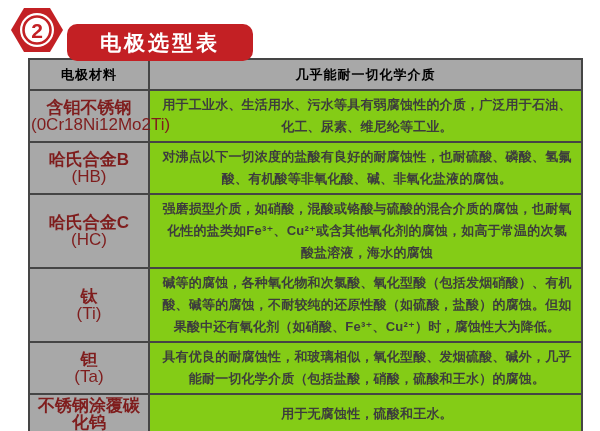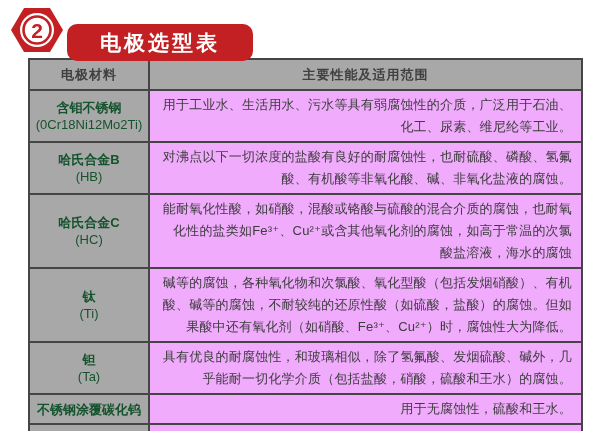--- a/index.html
+++ b/index.html
@@ -41,42 +41,42 @@
     table-layout:fixed;
   }
   th,td{
     border:2px solid var(--border);
     box-sizing:border-box;
   }
   col.c-material{width:120px;}
   thead tr{height:31px;}
   thead th{
     background:var(--gray);
-    color:#404040;
+    color:#000000;
     font-size:13px;
     font-weight:bold;
     letter-spacing:1px;
     text-align:center;
   }
   tbody th{
     background:var(--gray);
-    color:#14532d;
-    font-size:13px;
+    color:#7f1d1d;
+    font-size:17px;
     font-weight:bold;
     line-height:17px;
     padding:2px 1px;
   }
   tbody td{
-    background:#f0abfc;
+    background:#84cc16;
     color:var(--text);
     font-size:13px;
-    font-weight:400;
+    font-weight:700;
     line-height:22px;
     padding:3px 9px 3px 12px;
-    text-align:right;
+    text-align:center;
     letter-spacing:0.2px;
   }
   tbody tr:nth-child(1){height:52px;}
   tbody tr:nth-child(2){height:46px;padding-left:33px;}
   tbody tr:nth-child(3){height:66px;}
   tbody tr:nth-child(4){height:73px;}
   tbody tr:nth-child(5){height:51px;}
   tbody tr:nth-child(6){height:24px;margin-left:12px;}
   tbody tr:nth-child(7){height:23px;}
   .mat-sub{font-weight:normal;}
@@ -96,21 +96,21 @@
 
 <div class="table-wrap">
   <table>
     <colgroup>
         <col class="c-material">
         <col>
       </colgroup>
     <thead>
       <tr>
         <th>电极材料</th>
-        <th>主要性能及适用范围</th>
+        <th>几乎能耐一切化学介质</th>
       </tr>
     </thead>
     <tbody>
       <tr>
         <th>
           <div>含钼不锈钢</div>
           <div class="mat-sub">(0Cr18Ni12Mo2Ti)</div>
         </th>
         <td>用于工业水、生活用水、污水等具有弱腐蚀性的介质，广泛用于石油、化工、尿素、维尼纶等工业。</td>
       </tr>
@@ -119,35 +119,35 @@
           <div>哈氏合金B</div>
           <div class="mat-sub">(HB)</div>
         </th>
         <td>对沸点以下一切浓度的盐酸有良好的耐腐蚀性，也耐硫酸、磷酸、氢氟酸、有机酸等非氧化酸、碱、非氧化盐液的腐蚀。</td>
       </tr>
       <tr>
         <th>
           <div>哈氏合金C</div>
           <div class="mat-sub">(HC)</div>
         </th>
-        <td>能耐氧化性酸，如硝酸，混酸或铬酸与硫酸的混合介质的腐蚀，也耐氧化性的盐类如Fe³⁺、Cu²⁺或含其他氧化剂的腐蚀，如高于常温的次氯酸盐溶液，海水的腐蚀</td>
+        <td>强磨损型介质，如硝酸，混酸或铬酸与硫酸的混合介质的腐蚀，也耐氧化性的盐类如Fe³⁺、Cu²⁺或含其他氧化剂的腐蚀，如高于常温的次氯酸盐溶液，海水的腐蚀</td>
       </tr>
       <tr>
         <th>
           <div>钛</div>
           <div class="mat-sub">(Ti)</div>
         </th>
         <td>碱等的腐蚀，各种氧化物和次氯酸、氧化型酸（包括发烟硝酸）、有机酸、碱等的腐蚀，不耐较纯的还原性酸（如硫酸，盐酸）的腐蚀。但如果酸中还有氧化剂（如硝酸、Fe³⁺、Cu²⁺）时，腐蚀性大为降低。</td>
       </tr>
       <tr>
         <th>
           <div>钽</div>
           <div class="mat-sub">(Ta)</div>
         </th>
-        <td>具有优良的耐腐蚀性，和玻璃相似，除了氢氟酸、发烟硫酸、碱外，几乎能耐一切化学介质（包括盐酸，硝酸，硫酸和王水）的腐蚀。</td>
+        <td>具有优良的耐腐蚀性，和玻璃相似，氧化型酸、发烟硫酸、碱外，几乎能耐一切化学介质（包括盐酸，硝酸，硫酸和王水）的腐蚀。</td>
       </tr>
       <tr>
         <th>
           <div>不锈钢涂覆碳化钨</div>
         </th>
         <td>用于无腐蚀性，硫酸和王水。</td>
       </tr>
       <tr>
         <th>
           <div>铂--铱合金</div>

